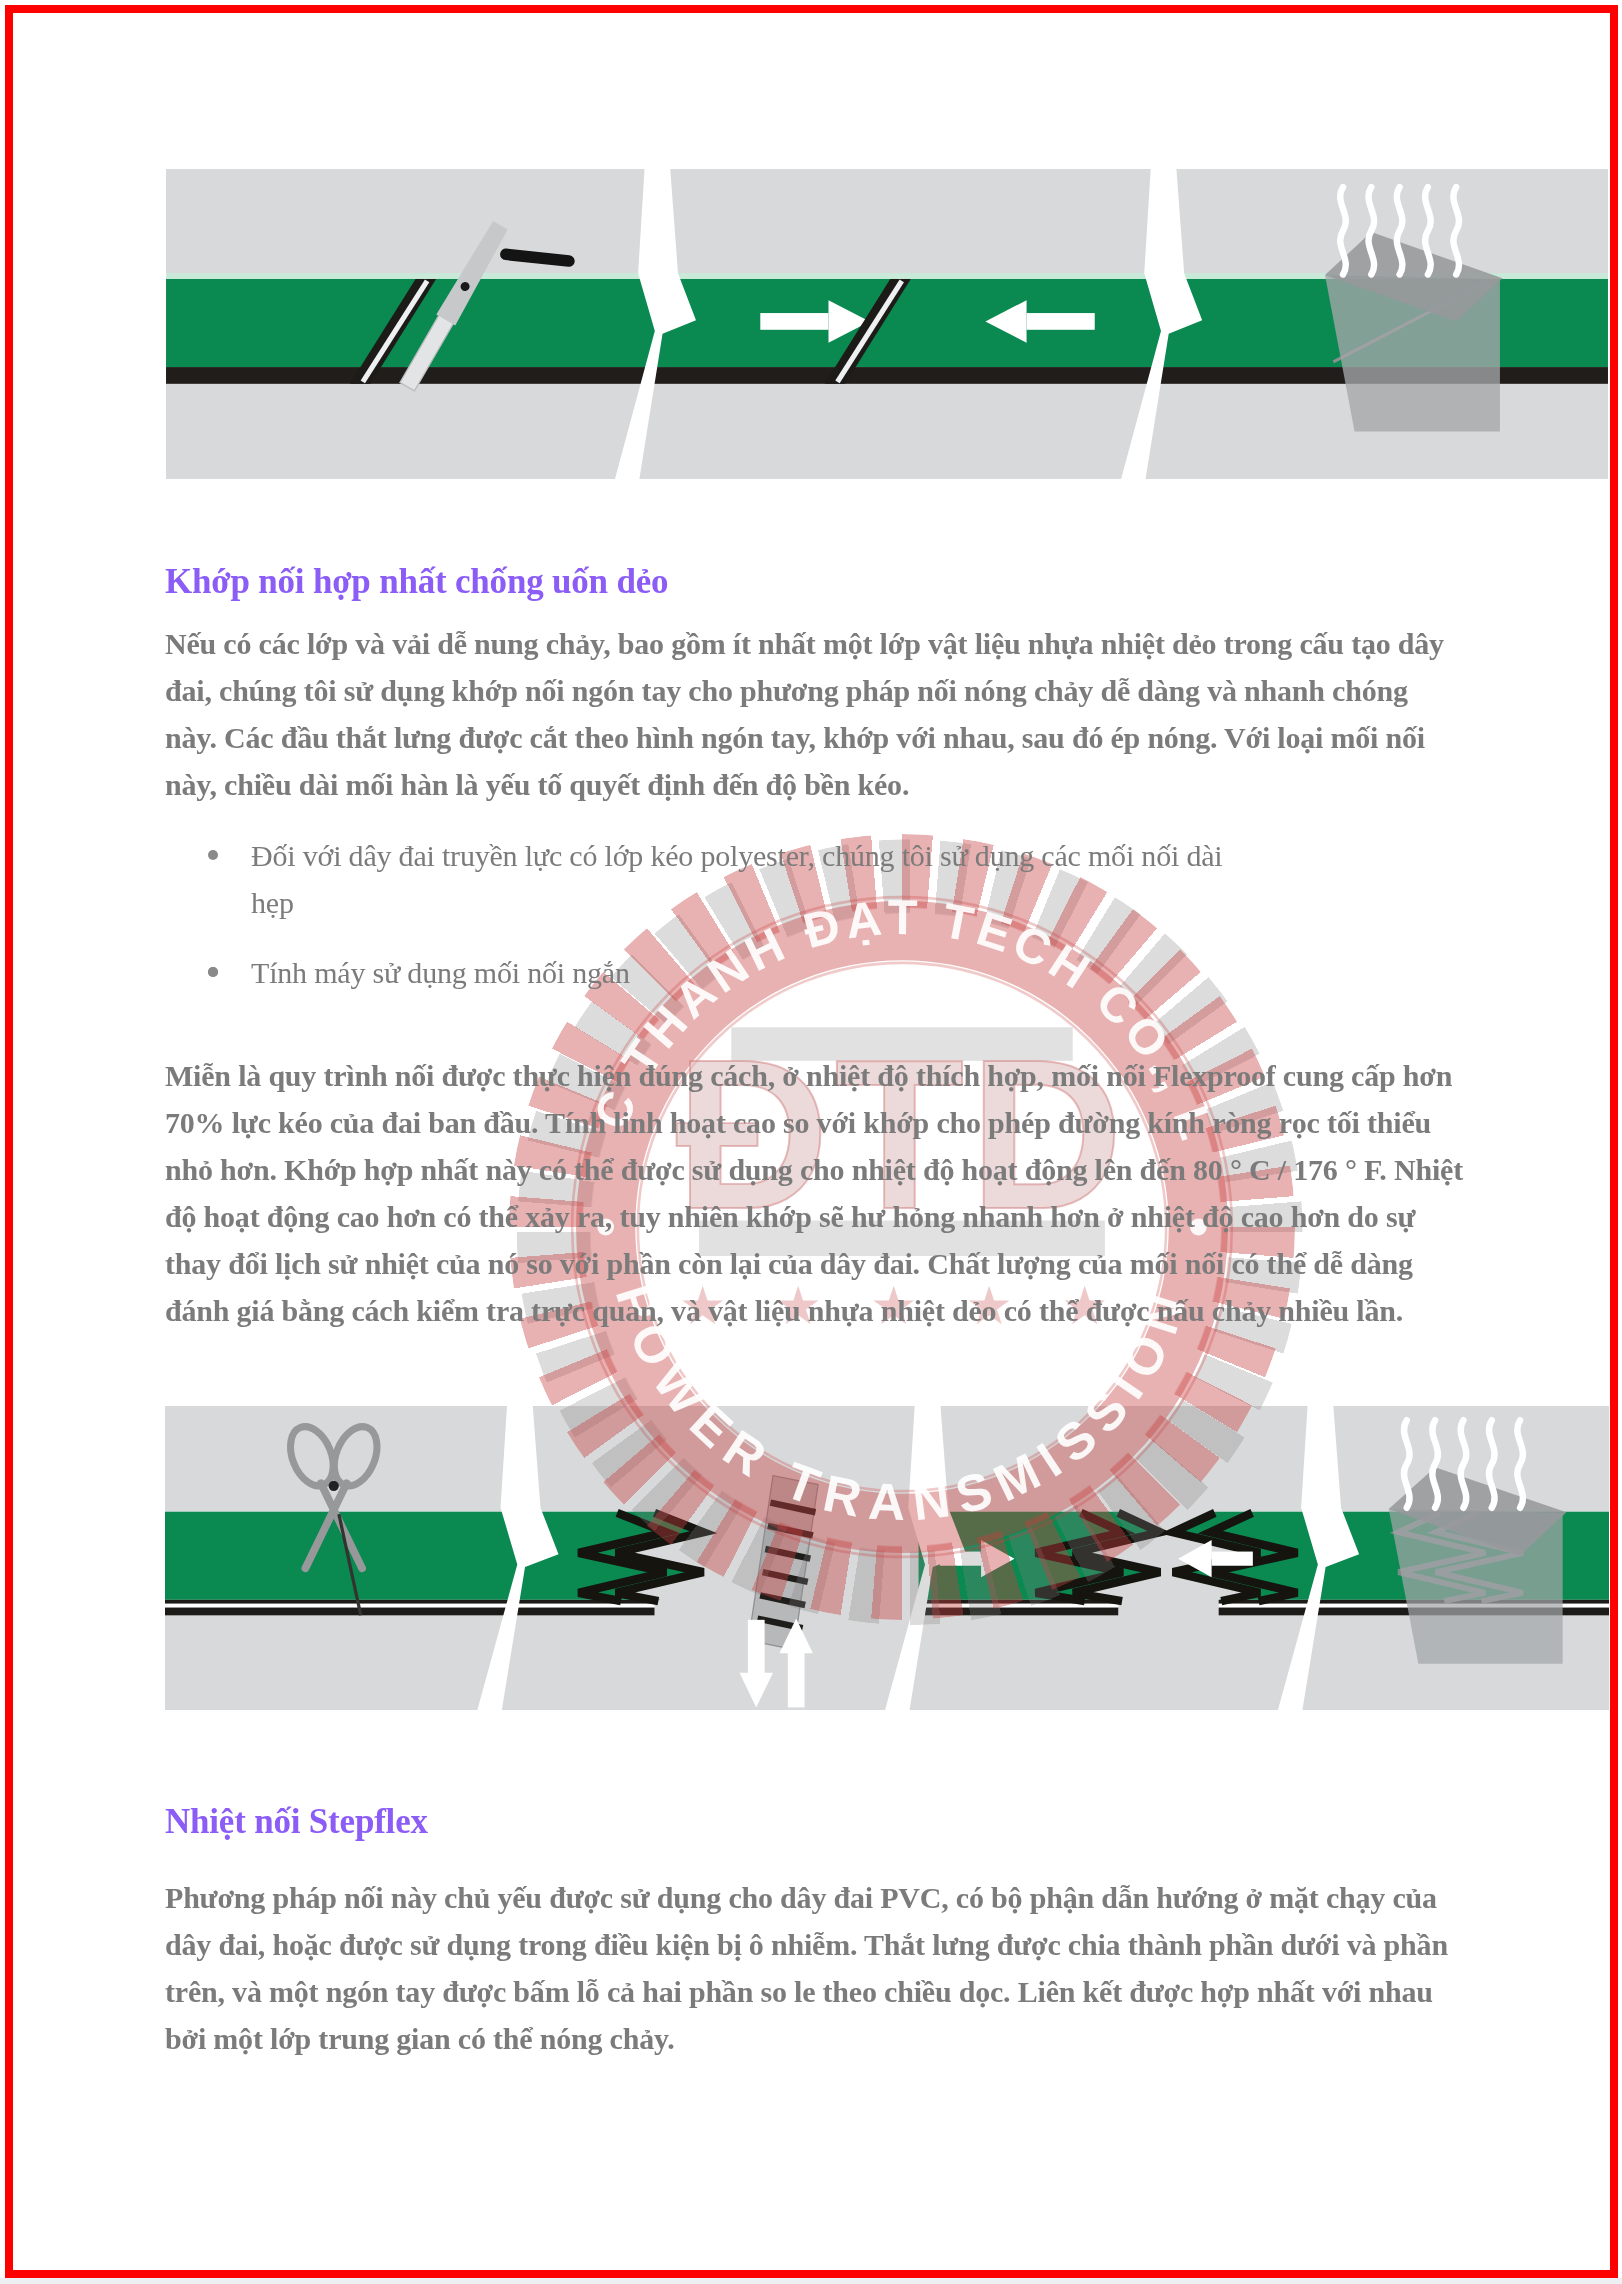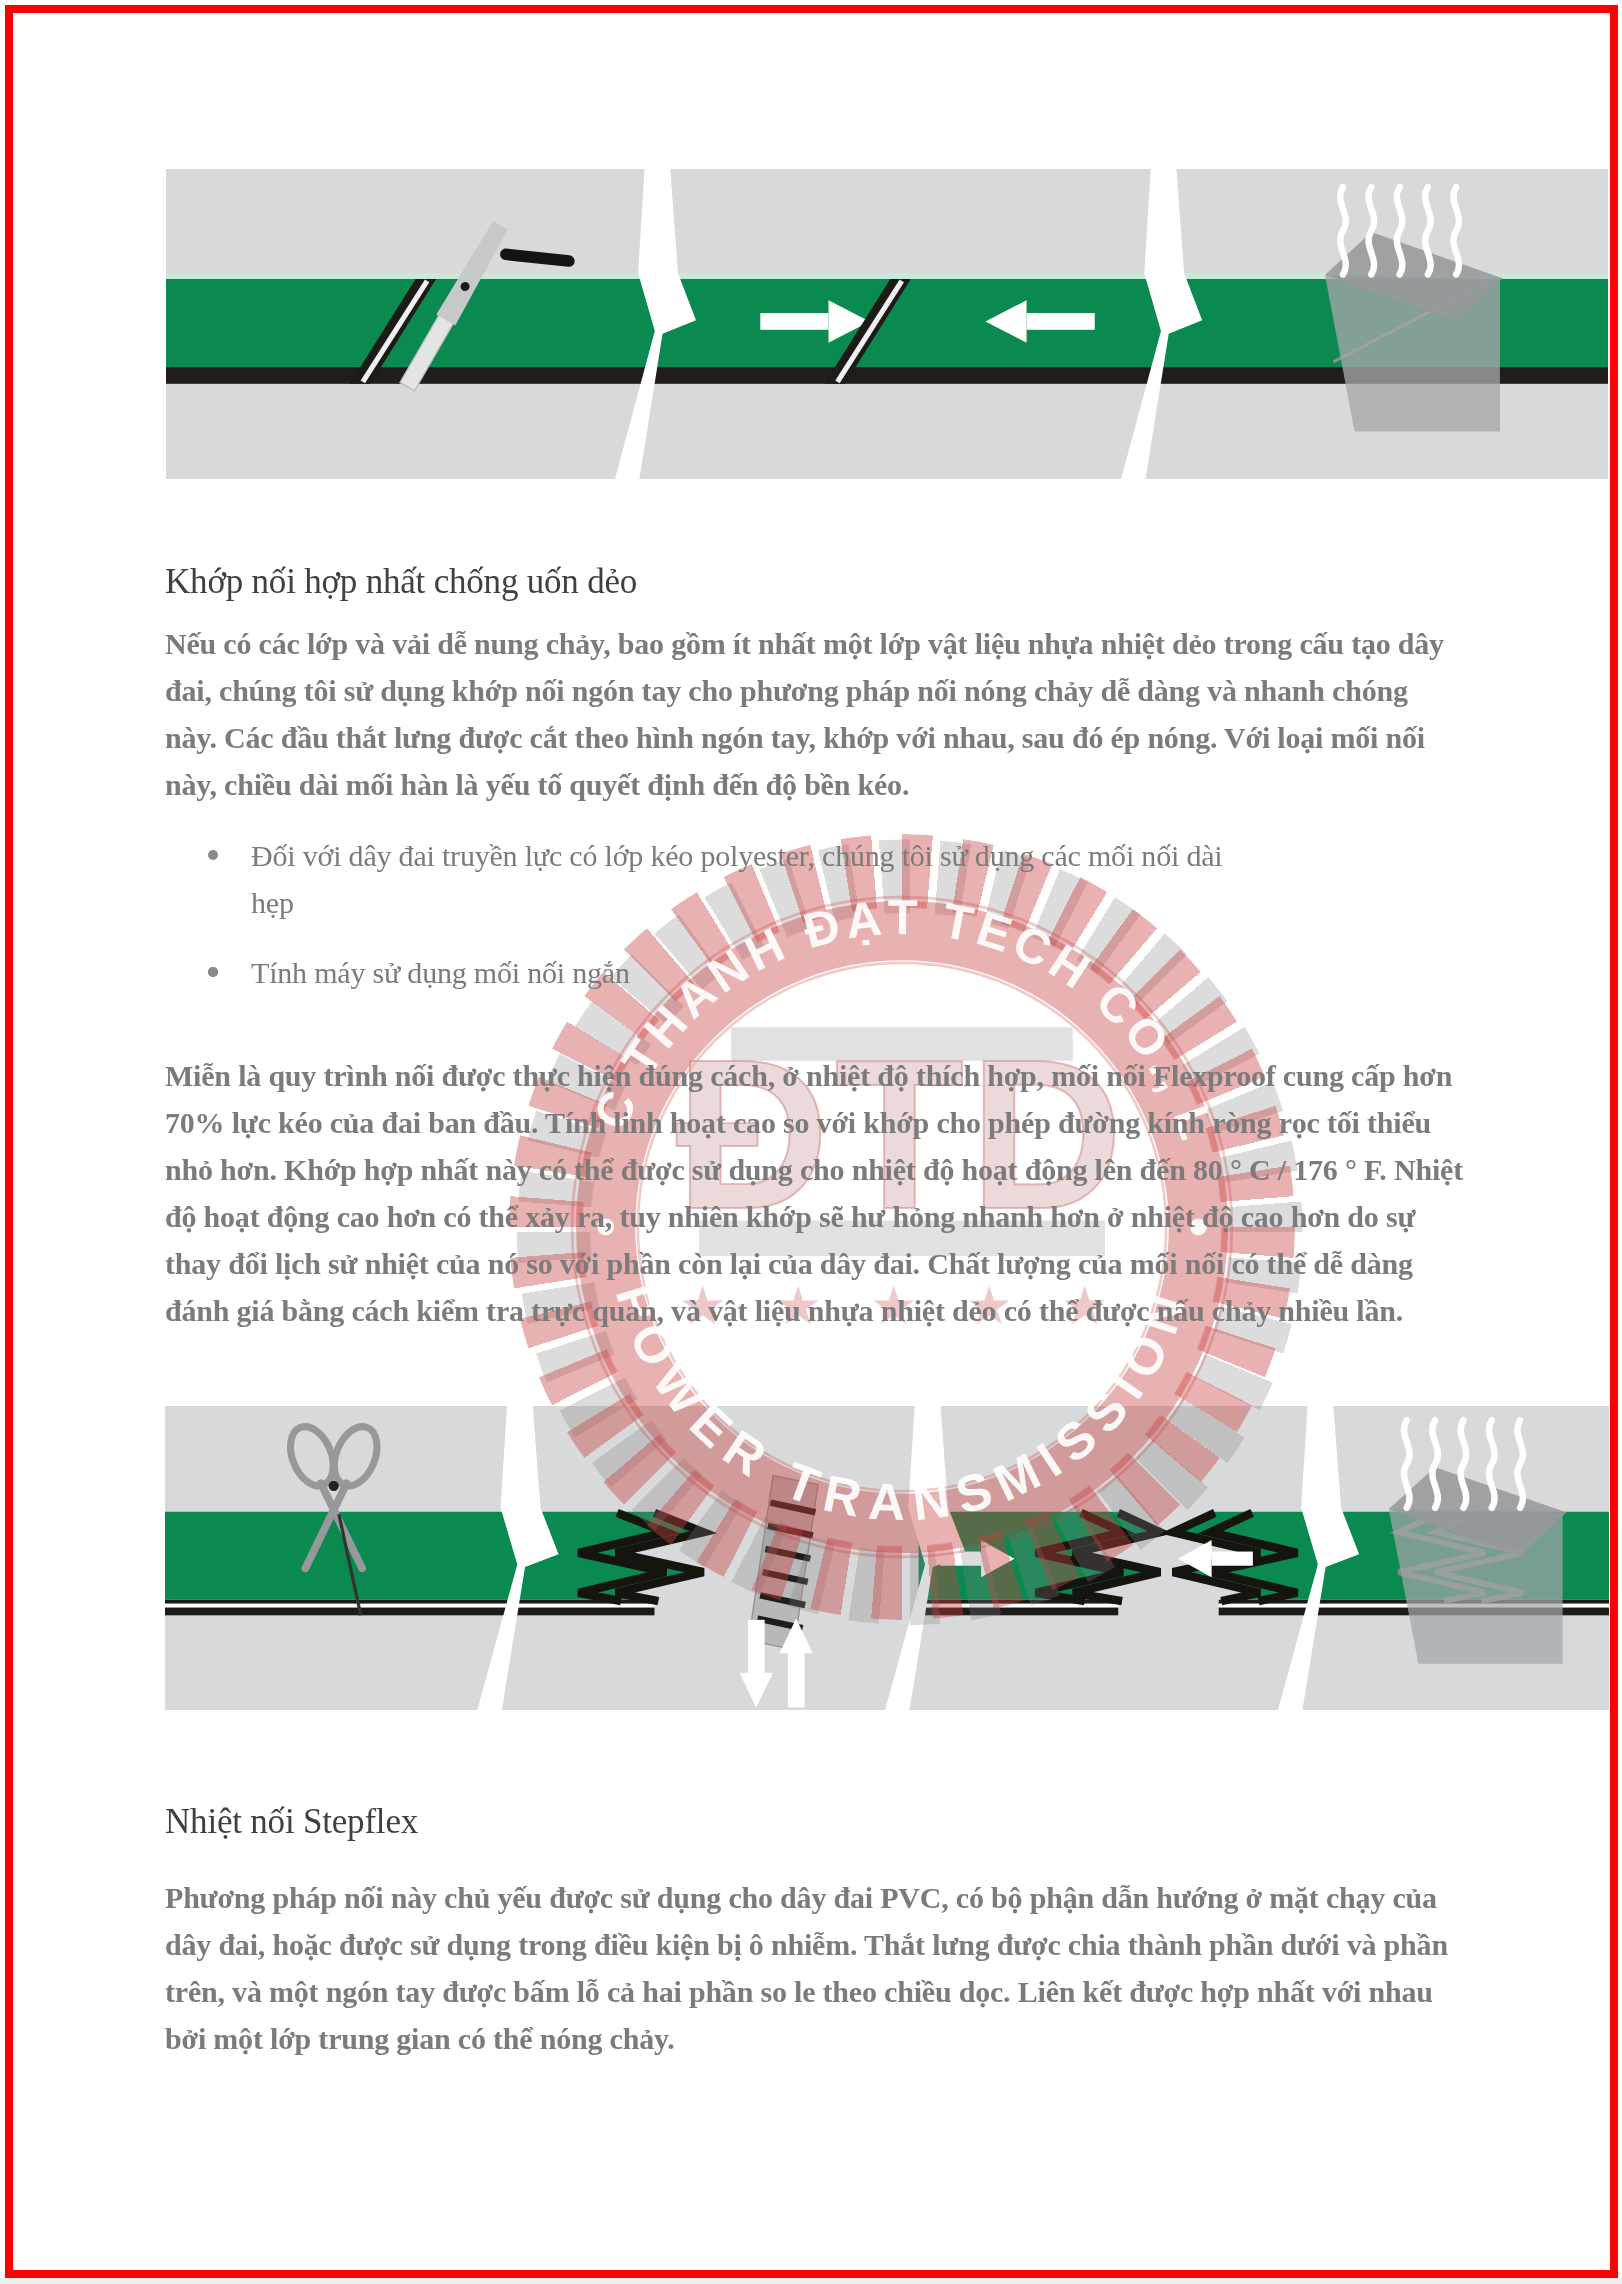--- a/index.html
+++ b/index.html
@@ -11,21 +11,21 @@
   .red-frame{
     position:absolute;left:5.2px;top:5.2px;right:5.2px;bottom:6.4px;
     border:8.4px solid #fe0000;z-index:0;
   }
   .edge-shadow{position:absolute;left:0;right:0;bottom:0;height:5.8px;background:#edeff2;}
   .diagram{position:absolute;left:165px;width:1444px;z-index:1;display:block;}
   #diagram1{top:169px;height:310px;}
   #diagram2{top:1406px;height:304px;}
   .textblock{position:absolute;left:165px;width:1298px;z-index:3;color:#7b7b7b;
     font-size:30px;line-height:47px;letter-spacing:-0.2px;}
-  h2.green{margin:0;font-size:35px;line-height:40px;color:#404040;font-weight:normal;}
+  h2.green{margin:0;font-size:35px;line-height:40px;color:#8b5cf6;font-weight:bold;}
   #heading1{top:562px;}
   #para1{top:620px;}
   #bullets{top:832px;}
   #para2{top:1052px;}
   #heading2{top:1802px;}
   #para3{top:1874px;}
   .textblock p{margin:0;font-weight:bold;}
   ul.bullets{margin:0;padding:0;list-style:none;}
   ul.bullets li{position:relative;padding-left:86px;max-width:1018px;margin-bottom:23px;}
   ul.bullets li:last-child{margin-bottom:0;}

